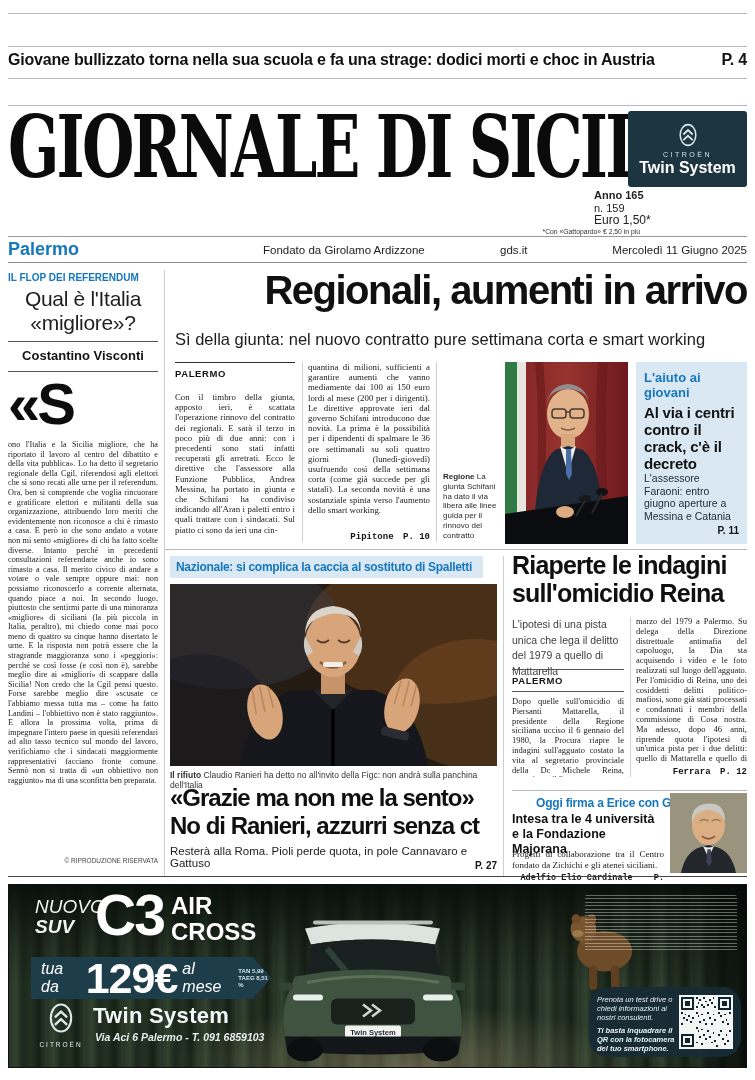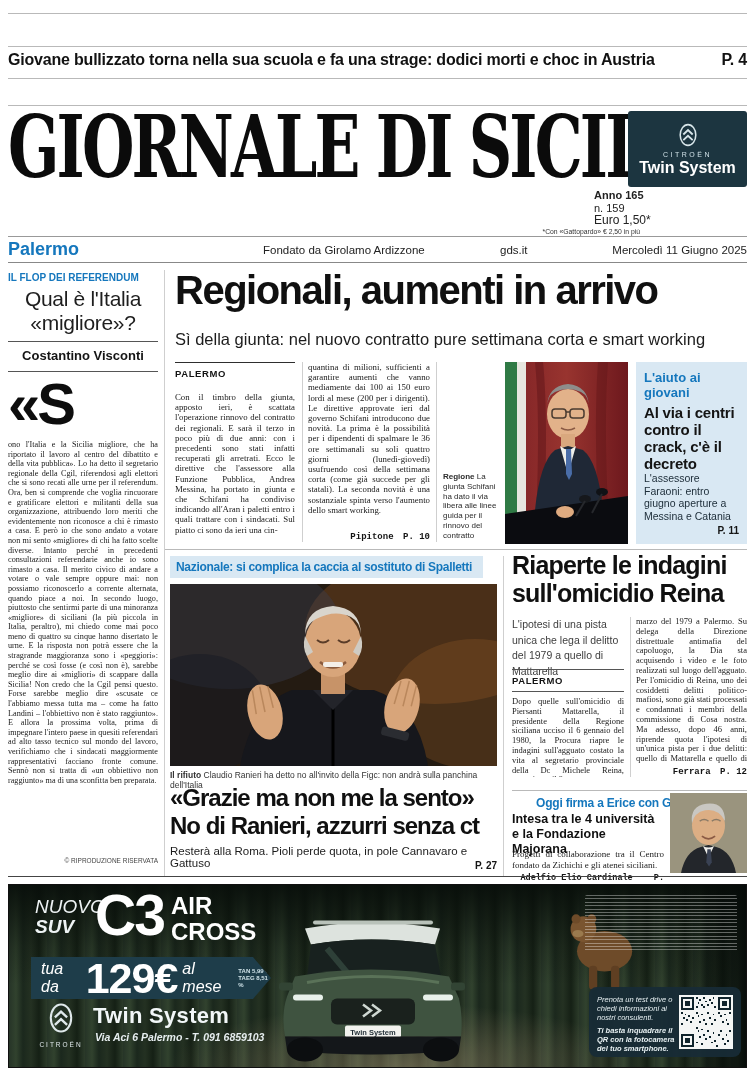--- a/index.html
+++ b/index.html
@@ -78,21 +78,21 @@
 
   <div class="abs kicker-blue" style="top:272px;left:8px;width:150px;font-size:10px;">IL FLOP DEI REFERENDUM</div>
   <div class="abs" style="top:287px;left:8px;width:150px;font-size:21px;line-height:24px;font-weight:400;text-align:center;color:#1e1e1e;letter-spacing:-0.3px;">Qual è l'Italia «migliore»?</div>
   <div class="hrule" style="top:341px;left:8px;width:150px;background:#555;"></div>
   <div class="abs" style="top:348px;left:8px;width:150px;font-size:13px;font-weight:800;text-align:center;">Costantino Visconti</div>
   <div class="hrule" style="top:371px;left:8px;width:150px;background:#555;"></div>
   <div class="abs" style="top:376px;left:8px;font-size:58px;line-height:56px;font-weight:900;letter-spacing:-3px;color:#0d0d0d;">«S</div>
   <div class="abs serif" style="top:440px;left:8px;width:150px;height:412px;overflow:hidden;font-size:8.2px;line-height:9.6px;">ono l'Italia e la Sicilia migliore, che ha riportato il lavoro al centro del dibattito e della vita pubblica». Lo ha detto il segretario regionale della Cgil, riferendosi agli elettori che si sono recati alle urne per il referendum. Ora, ben si comprende che voglia rincuorare e gratificare elettori e militanti della sua organizzazione, attribuendo loro meriti che evidentemente non riconosce a chi è rimasto a casa. E però io che sono andato a votare non mi sento «migliore» di chi ha fatto scelte diverse. Intanto perché in precedenti consultazioni referendarie anche io sono rimasto a casa. Il merito civico di andare a votare o vale sempre oppure mai: non possiamo riconoscerlo a corrente alternata, quando piace a noi. In secondo luogo, piuttosto che sentirmi parte di una minoranza «migliore» di siciliani (la più piccola in Italia, peraltro), mi chiedo come mai poco meno di quattro su cinque hanno disertato le urne. E la risposta non potrà essere che la stragrande maggioranza sono i «peggiori»: perché se così fosse (e così non è), sarebbe meglio dire ai «migliori» di scappare dalla Sicilia! Non credo che la Cgil pensi questo. Forse sarebbe meglio dire «scusate ce l'abbiamo messa tutta ma – come ha fatto Landini – l'obbiettivo non è stato raggiunto». E allora la prossima volta, prima di impegnare l'intero paese in quesiti referendari ad alto tasso tecnico sul mondo del lavoro, verifichiamo che i sindacati maggiormente rappresentativi facciano fronte comune. Sennò non si tratta di «un obbiettivo non raggiunto» ma di una sconfitta ben preparata.</div>
   <div class="abs" style="top:857px;left:8px;width:150px;text-align:right;font-size:6.5px;color:#444;">© RIPRODUZIONE RISERVATA</div>
 
-  <div class="abs" style="top:268px;left:175px;width:572px;font-size:40px;line-height:44px;font-weight:800;letter-spacing:-1.5px;color:#101010;">Regionali, aumenti in arrivo</div>
+  <div class="abs" style="top:268px;left:175px;width:572px;font-size:40px;line-height:44px;font-weight:800;letter-spacing:-1.5px;color:#101010;text-align:right;">Regionali, aumenti in arrivo</div>
   <div class="abs" style="top:330px;left:175px;width:572px;font-size:16.5px;color:#1c1c1c;">Sì della giunta: nel nuovo contratto pure settimana corta e smart working</div>
 
   <div class="abs sect-label" style="top:362px;left:175px;width:120px;">PALERMO</div>
   <div class="abs serif" style="top:392px;left:175px;width:120px;height:152px;overflow:hidden;font-size:8.8px;line-height:10.2px;">Con il timbro della giunta, apposto ieri, è scattata l'operazione rinnovo del contratto dei regionali. E sarà il terzo in poco più di due anni: con i precedenti sono stati infatti recuperati gli arretrati. Ecco le direttive che l'assessore alla Funzione Pubblica, Andrea Messina, ha portato in giunta e che Schifani ha condiviso indicando all'Aran i paletti entro i quali trattare con i sindacati. Sul piatto ci sono da ieri una cin-</div>
   <div class="vrule" style="top:362px;left:302px;height:180px;"></div>
   <div class="abs serif" style="top:362px;left:308px;width:122px;height:168px;overflow:hidden;font-size:8.8px;line-height:10.2px;">quantina di milioni, sufficienti a garantire aumenti che vanno mediamente dai 100 ai 150 euro lordi al mese (200 per i dirigenti). Le direttive approvate ieri dal governo Schifani introducono due novità. La prima è la possibilità per i dipendenti di spalmare le 36 ore settimanali su soli quattro giorni (lunedì-giovedì) usufruendo così della settimana corta (come già succede per gli statali). La seconda novità è una sostanziale spinta verso l'aumento dello smart working.</div>
   <div class="abs byline" style="top:532px;left:308px;width:122px;">
     <span>Pipitone</span>
     <span style="margin-left:4px;">P. 10</span>
   </div>
@@ -304,21 +304,21 @@
       <svg width="34" height="34" viewBox="0 0 100 100">
         <ellipse cx="50" cy="50" rx="30" ry="40" fill="none" stroke="#dfe8ea" stroke-width="6"></ellipse>
         <polyline points="32,48 50,31 68,48" fill="none" stroke="#dfe8ea" stroke-width="7"></polyline>
         <polyline points="32,70 50,53 68,70" fill="none" stroke="#dfe8ea" stroke-width="7"></polyline>
       </svg>
       <div style="font-size:6.5px;letter-spacing:2px;color:#dfe8ea;margin-top:2px;">CITROËN</div>
     </div>
     <div class="abs" style="top:118px;left:84px;color:#f2f7f8;font-size:22px;font-weight:800;letter-spacing:.3px;">Twin System</div>
     <div class="abs" style="top:146px;left:86px;color:#e6edef;font-size:10.5px;font-weight:700;font-style:italic;">Via Aci 6 Palermo - T. 091 6859103</div>
 
-    <div class="abs ctabox" style="top:102px;left:580px;width:152px;height:70px;padding:8px;box-sizing:border-box;">
+    <div class="abs ctabox" style="top:102px;left:580px;width:152px;height:70px;padding:8px;box-sizing:border-box;border-radius:19px;">
       <div style="width:82px;font-size:7.5px;line-height:9px;font-style:italic;">Prenota un test drive o chiedi informazioni ai nostri consulenti.</div>
       <div style="width:82px;font-size:7.5px;line-height:9px;font-style:italic;font-weight:800;margin-top:4px;">Ti basta inquadrare il QR con la fotocamera del tuo smartphone.</div>
       <div class="abs" style="top:8px;right:8px;width:54px;height:54px;">
         <svg viewBox="0 0 29 29" width="54" height="54" shape-rendering="crispEdges">
           <rect width="29" height="29" fill="#f4f6f5"></rect>
           <g fill="#10242c">
             <rect x="1" y="1" width="7" height="7"></rect>
               <rect x="21" y="1" width="7" height="7"></rect>
               <rect x="1" y="21" width="7" height="7"></rect>
             <path d="M9 1h1v1h-1z M11 2h1v1h-1z M13 1h1v1h-1z M14 3h1v1h-1z M10 4h1v1h-1z M12 5h1v1h-1z M9 6h1v1h-1z M13 6h1v1h-1z M15 5h1v1h-1z M16 2h1v1h-1z M17 4h1v1h-1z M18 1h1v1h-1z M19 6h1v1h-1z M1 9h1v1h-1z M3 10h1v1h-1z M2 12h1v1h-1z M5 11h1v1h-1z M4 13h1v1h-1z M6 14h1v1h-1z M1 15h1v1h-1z M7 12h1v1h-1z M9 9h1v1h-1z M10 11h1v1h-1z M12 10h1v1h-1z M13 13h1v1h-1z M11 14h1v1h-1z M14 15h1v1h-1z M15 9h1v1h-1z M16 12h1v1h-1z M17 15h1v1h-1z M18 10h1v1h-1z M19 13h1v1h-1z M21 9h1v1h-1z M22 11h1v1h-1z M24 10h1v1h-1z M25 13h1v1h-1z M23 14h1v1h-1z M26 15h1v1h-1z M27 9h1v1h-1z M9 17h1v1h-1z M10 19h1v1h-1z M12 18h1v1h-1z M13 21h1v1h-1z M11 22h1v1h-1z M14 23h1v1h-1z M9 25h1v1h-1z M12 26h1v1h-1z M15 19h1v1h-1z M16 22h1v1h-1z M17 25h1v1h-1z M18 20h1v1h-1z M19 24h1v1h-1z M21 21h1v1h-1z M22 19h1v1h-1z M23 23h1v1h-1z M25 21h1v1h-1z M26 24h1v1h-1z M27 19h1v1h-1z M24 26h1v1h-1z M20 27h1v1h-1z"></path>

